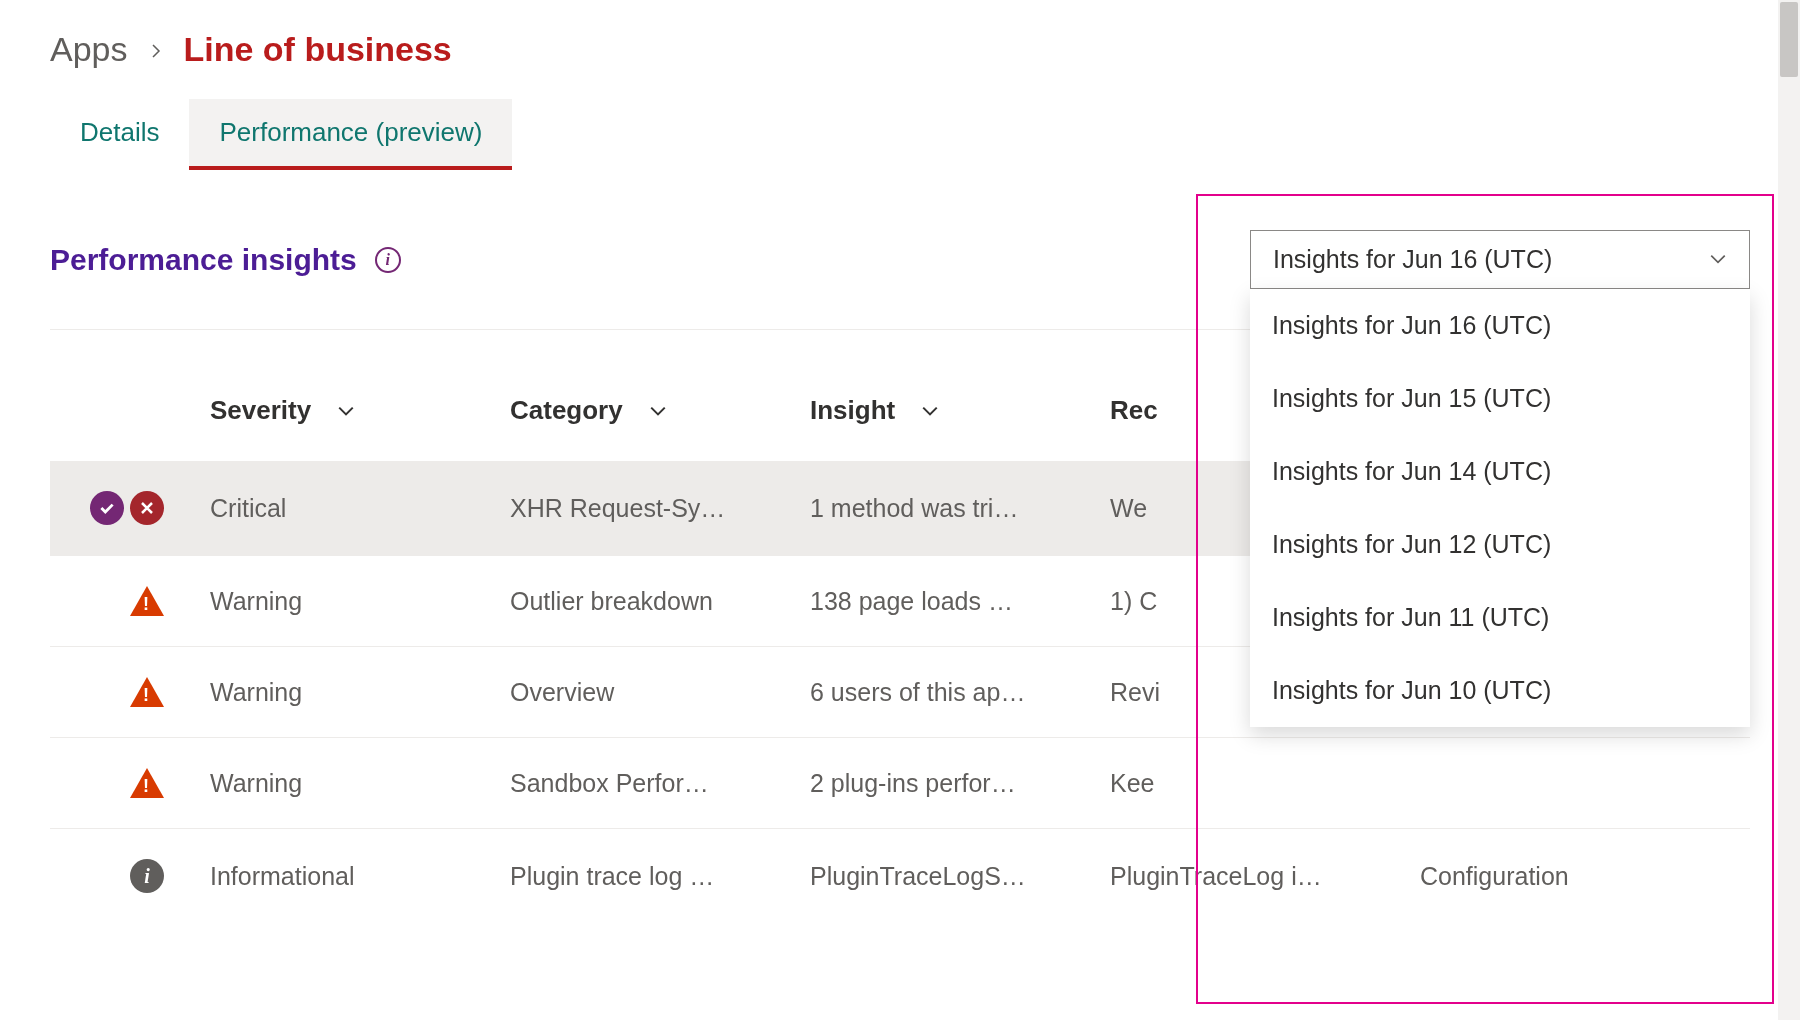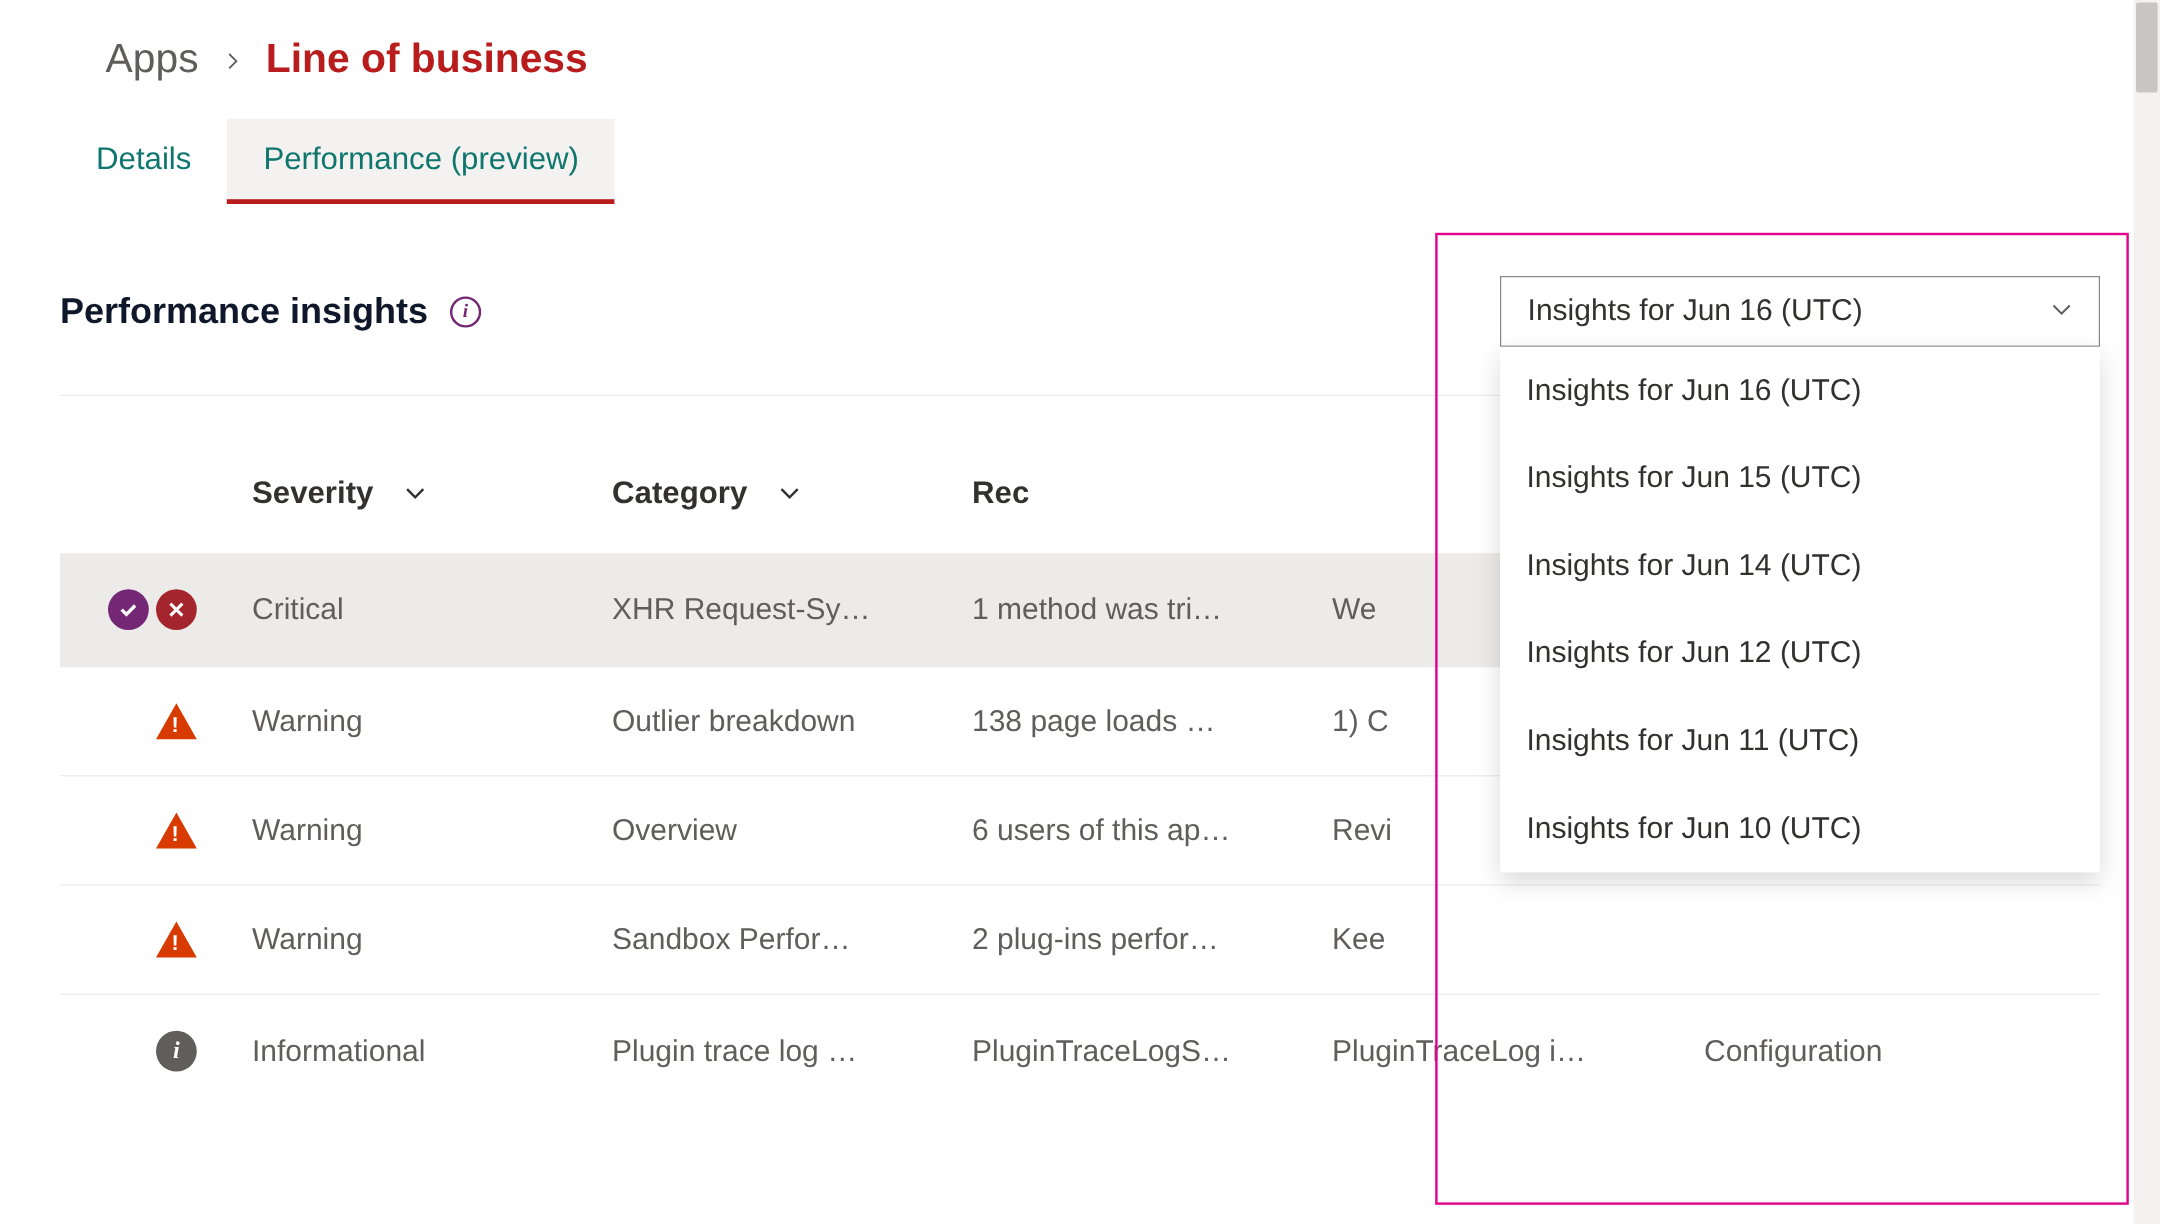--- a/index.html
+++ b/index.html
@@ -22,21 +22,20 @@
     .breadcrumb {
       display: flex;
       align-items: center;
       gap: 20px;
       font-size: 34px;
       margin-bottom: 30px;
     }
     .breadcrumb-root {
       color: #605e5c;
       font-weight: 400;
-      margin-left: 38px;
     }
     .breadcrumb-sep {
       color: #605e5c;
       font-size: 28px;
     }
     .breadcrumb-current {
       color: #b91c1c;
       font-weight: 600;
     }
     .tabs {
@@ -66,21 +65,21 @@
       border-bottom: 1px solid #edebe9;
     }
     .section-title-wrap {
       display: flex;
       align-items: center;
       gap: 18px;
     }
     .section-title {
       font-size: 30px;
       font-weight: 600;
-      color: #0f172a;
+      color: #4c1d95;
     }
     .info-icon {
       width: 26px;
       height: 26px;
       border: 2px solid #742774;
       border-radius: 50%;
       display: flex;
       align-items: center;
       justify-content: center;
       color: #742774;
@@ -295,20 +294,26 @@
         <svg class="sort-chevron" viewBox="0 0 16 16">
             <path d="M2 5 L8 11 L14 5" stroke="#323130" stroke-width="1.8" fill="none"></path>
           </svg>
       </div>
       <div class="col-category header-cell">
         <span>Category</span>
         <svg class="sort-chevron" viewBox="0 0 16 16">
             <path d="M2 5 L8 11 L14 5" stroke="#323130" stroke-width="1.8" fill="none"></path>
           </svg>
       </div>
+      <div class="col-insight header-cell">
+        <span>Insight</span>
+        <svg class="sort-chevron" viewBox="0 0 16 16">
+            <path d="M2 5 L8 11 L14 5" stroke="#323130" stroke-width="1.8" fill="none"></path>
+          </svg>
+      </div>
       <div class="col-recommendation header-cell">
         <span>Rec</span>
       </div>
       <div class="col-area header-cell">
         <span></span>
       </div>
     </div>
 
     <div class="table-row selected">
       <div class="col-select">

